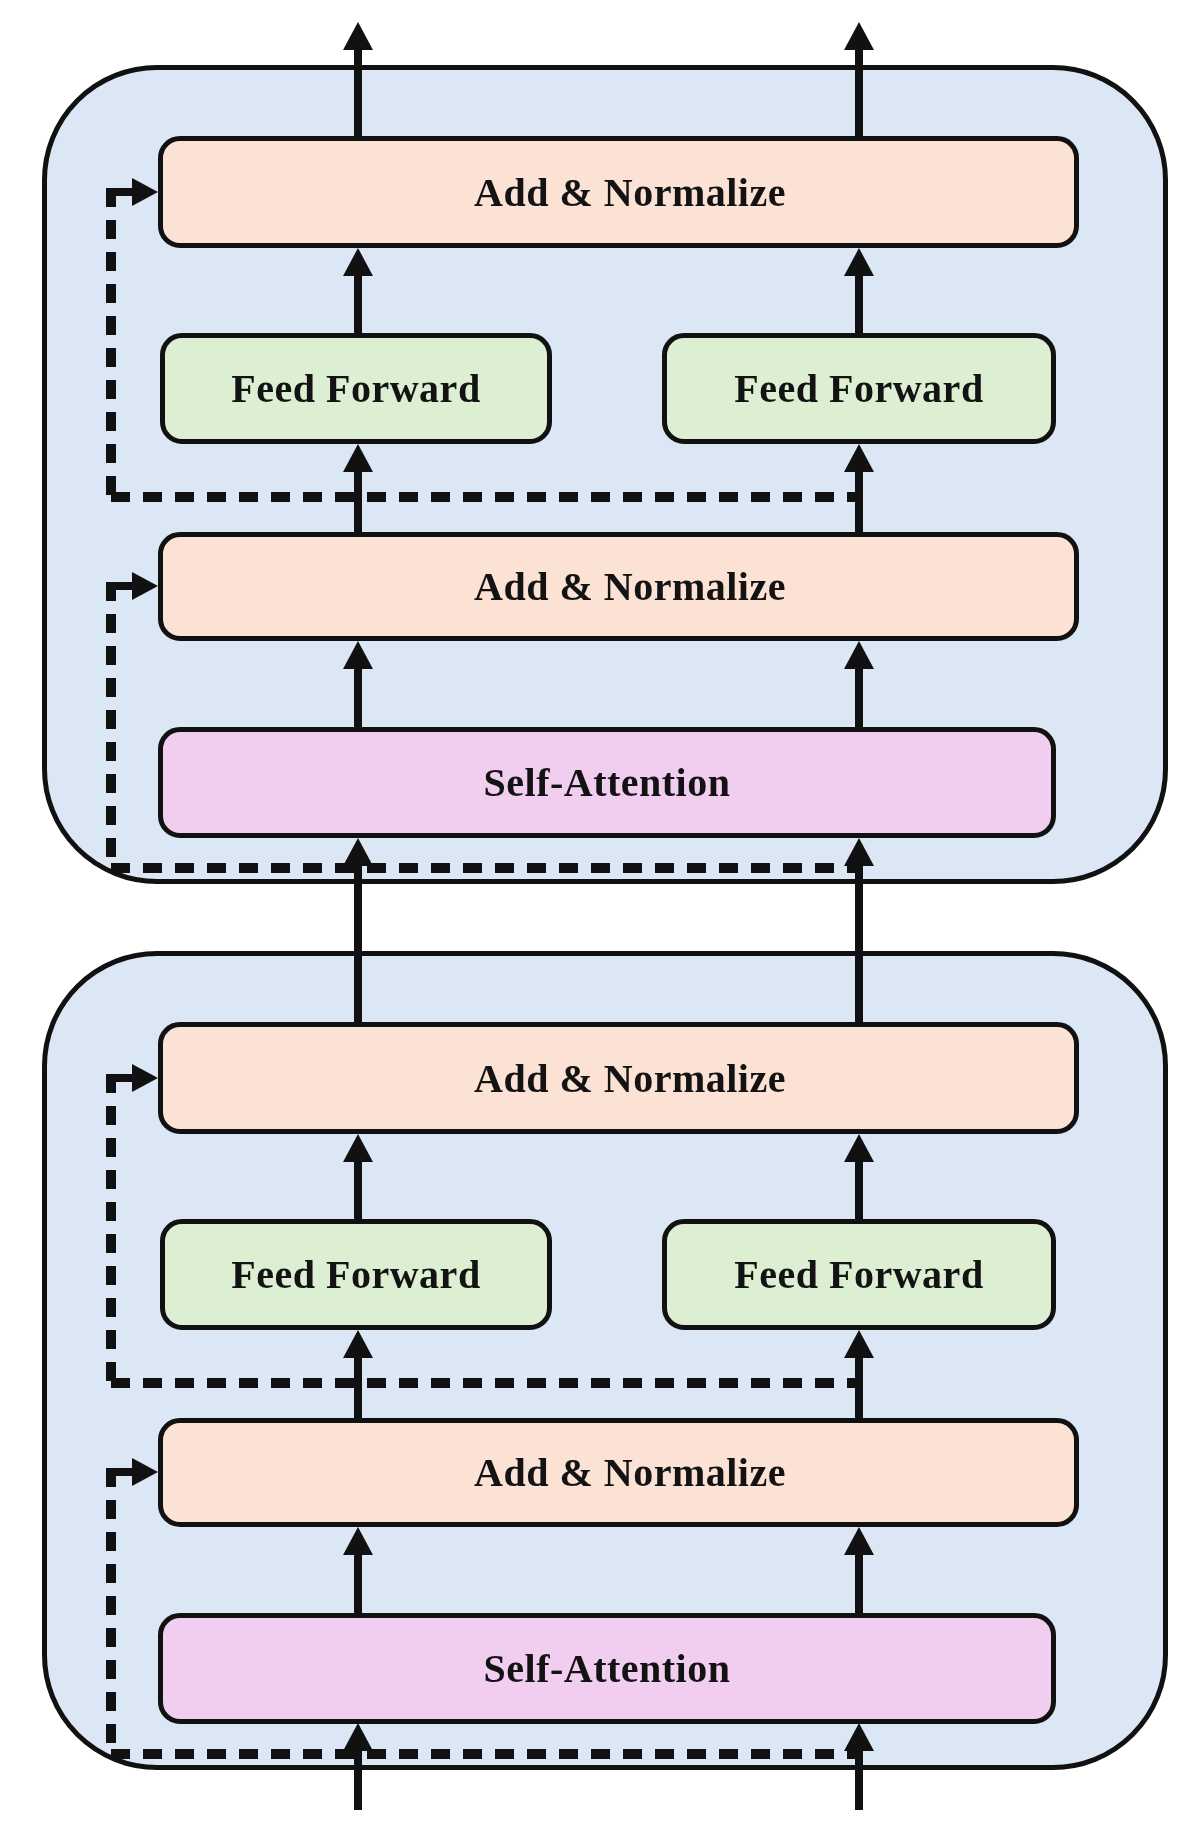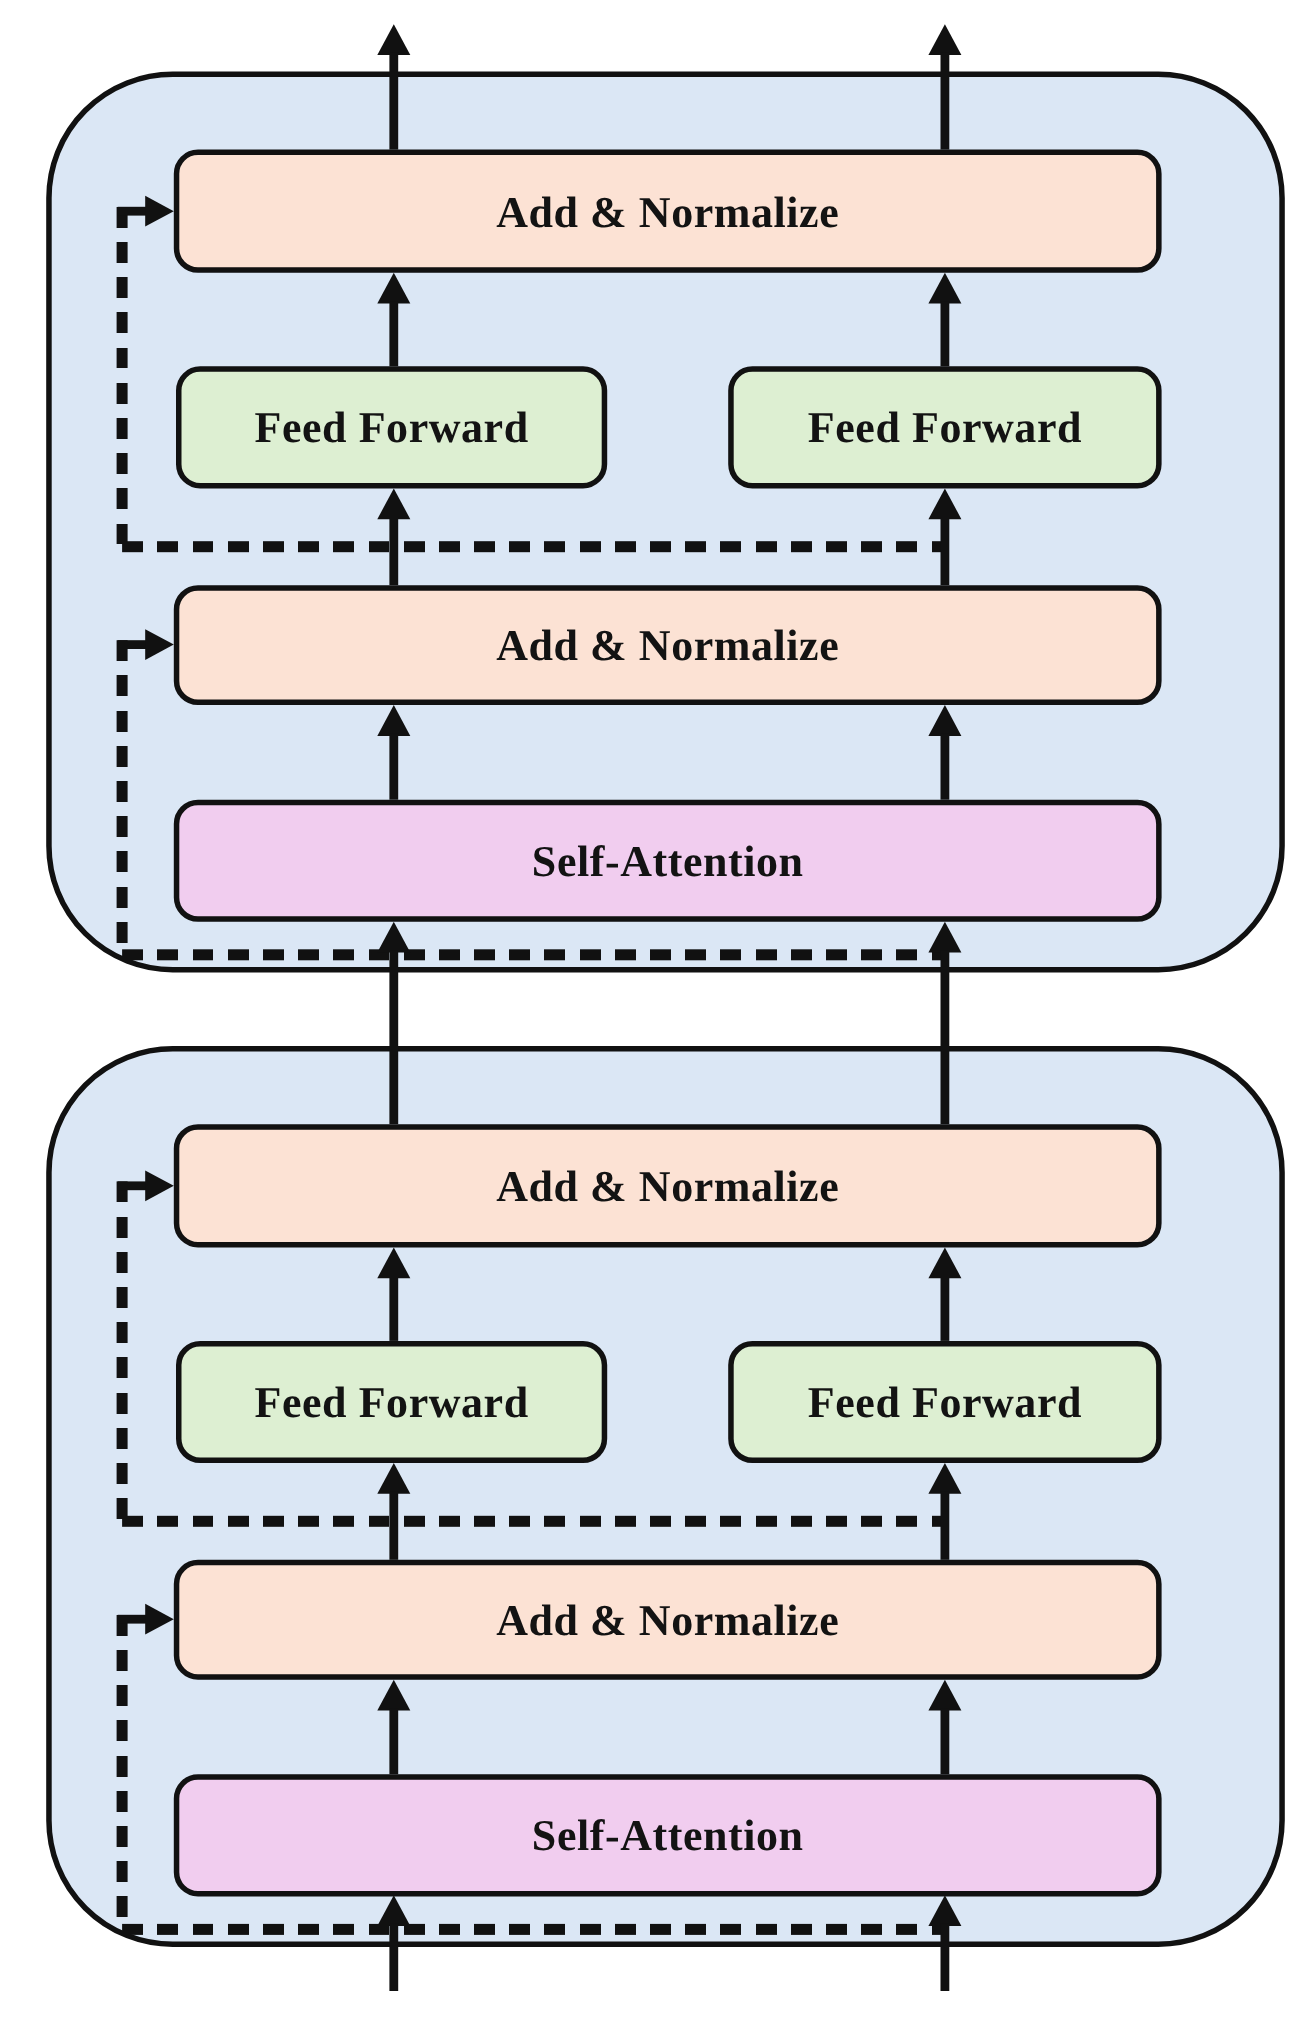--- a/index.html
+++ b/index.html
@@ -15,21 +15,21 @@
     border-radius:115px;z-index:1;
   }
   .box{
     position:absolute;z-index:4;
     border:5px solid var(--line,#111);
     border-radius:22px;
     display:flex;align-items:center;justify-content:center;
     font-weight:700;font-size:40px;color:#131313;
     letter-spacing:.5px;white-space:nowrap;
   }
-  .an{background:var(--an-fill,#fce2d4);}
+  .an{background:var(--an-fill,#fce2d4);padding-left:23px;}
   .ff{background:var(--ff-fill,#ddefd2);}
   .sa{background:var(--sa-fill,#f1cdef);}
   .al{position:absolute;width:8px;background:var(--line,#111);z-index:3;}
   .ah{
     position:absolute;width:0;height:0;z-index:3;
     border-left:15px solid transparent;border-right:15px solid transparent;
     border-bottom:28px solid var(--line,#111);
   }
   .dh{
     position:absolute;height:10px;z-index:2;

